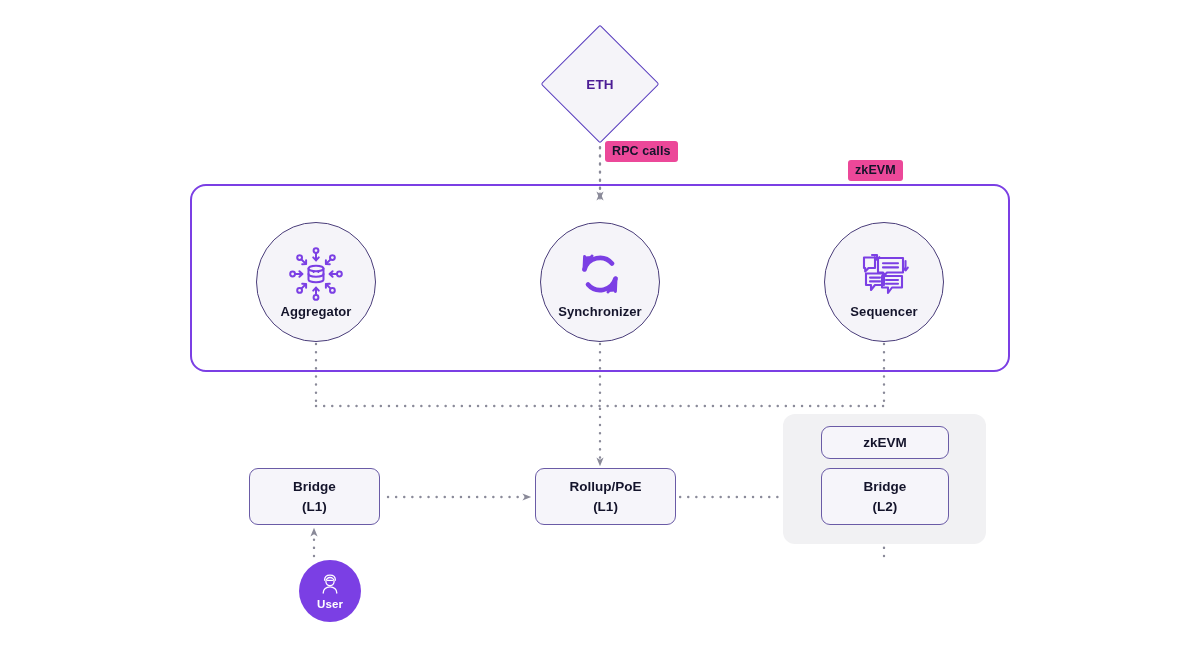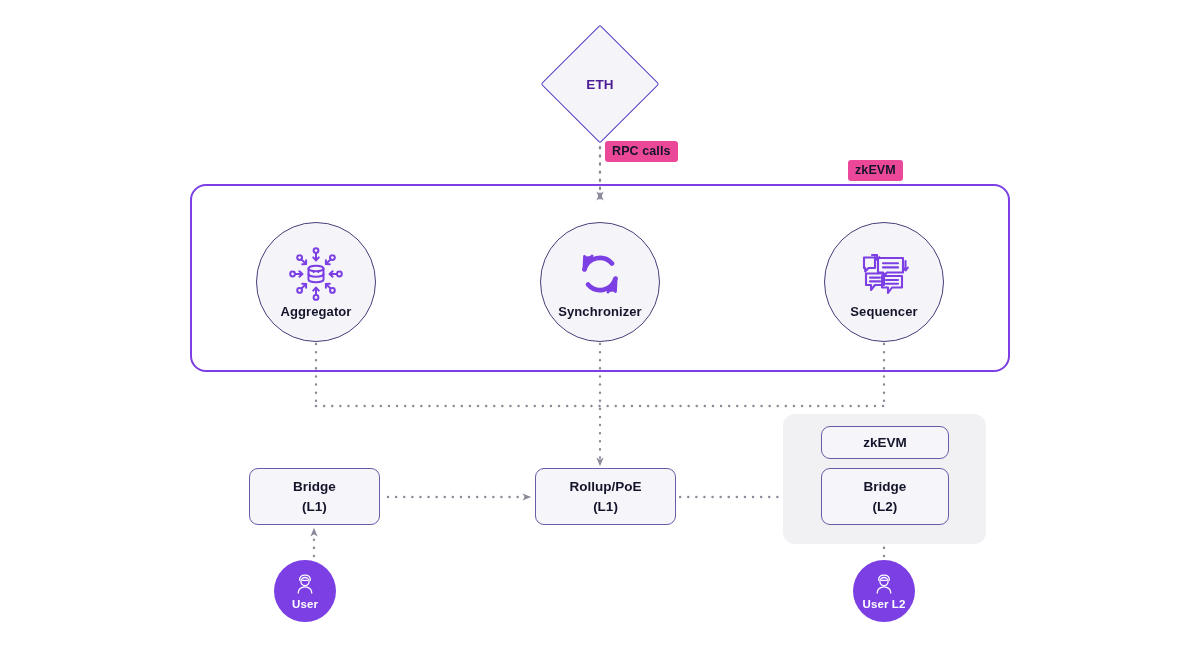--- a/index.html
+++ b/index.html
@@ -122,21 +122,21 @@
     border-radius: 50%;
     background: #7B3FE4;
     display: flex; flex-direction: column;
     align-items: center; justify-content: center;
   }
   .user-circle .uic { height: 22px; display:flex; align-items:flex-end; justify-content:center; }
   .user-circle .ucap {
     font-size: 11.5px; font-weight: bold; color: #ffffff;
     margin-top: 3px; letter-spacing: .1px; white-space: nowrap;
   }
-  #user-l1 { left: 274px; top: 560px; }
+  #user-l1 { left: 299px; top: 560px; }
   #user-l2 { left: 853px; top: 560px; }
 </style>
 </head>
 <body>
 
 <div id="canvas">
 
   <svg id="wires" viewBox="0 0 1200 672">
     <defs>
       <marker id="arrHead" markerWidth="10" markerHeight="10" refX="5.2" refY="4" orient="auto" markerUnits="userSpaceOnUse">
@@ -309,25 +309,14 @@
       <svg width="22" height="22" viewBox="0 0 22 22" fill="none" stroke="#ffffff" stroke-width="1.3" stroke-linecap="round" stroke-linejoin="round">
         <path d="M5.6,7.2 C5.6,4.1 7.9,2.2 11,2.2 C14.1,2.2 16.4,4.1 16.4,7.2"></path>
         <circle cx="11" cy="8.6" r="4.1"></circle>
         <path d="M8.6,7.4 L13.4,7.4"></path>
         <path d="M4.2,20 C4.2,16.4 7.2,13.9 11,13.9 C14.8,13.9 17.8,16.4 17.8,20"></path>
       </svg>
     </div>
     <div class="ucap">User</div>
   </div>
 
-  <div class="user-circle" id="user-l2">
-    <div class="uic">
-      <svg width="22" height="22" viewBox="0 0 22 22" fill="none" stroke="#ffffff" stroke-width="1.3" stroke-linecap="round" stroke-linejoin="round">
-        <path d="M5.6,7.2 C5.6,4.1 7.9,2.2 11,2.2 C14.1,2.2 16.4,4.1 16.4,7.2"></path>
-        <circle cx="11" cy="8.6" r="4.1"></circle>
-        <path d="M8.6,7.4 L13.4,7.4"></path>
-        <path d="M4.2,20 C4.2,16.4 7.2,13.9 11,13.9 C14.8,13.9 17.8,16.4 17.8,20"></path>
-      </svg>
-    </div>
-    <div class="ucap">User L2</div>
-  </div>
 
 </div>
 
 </body></html>

